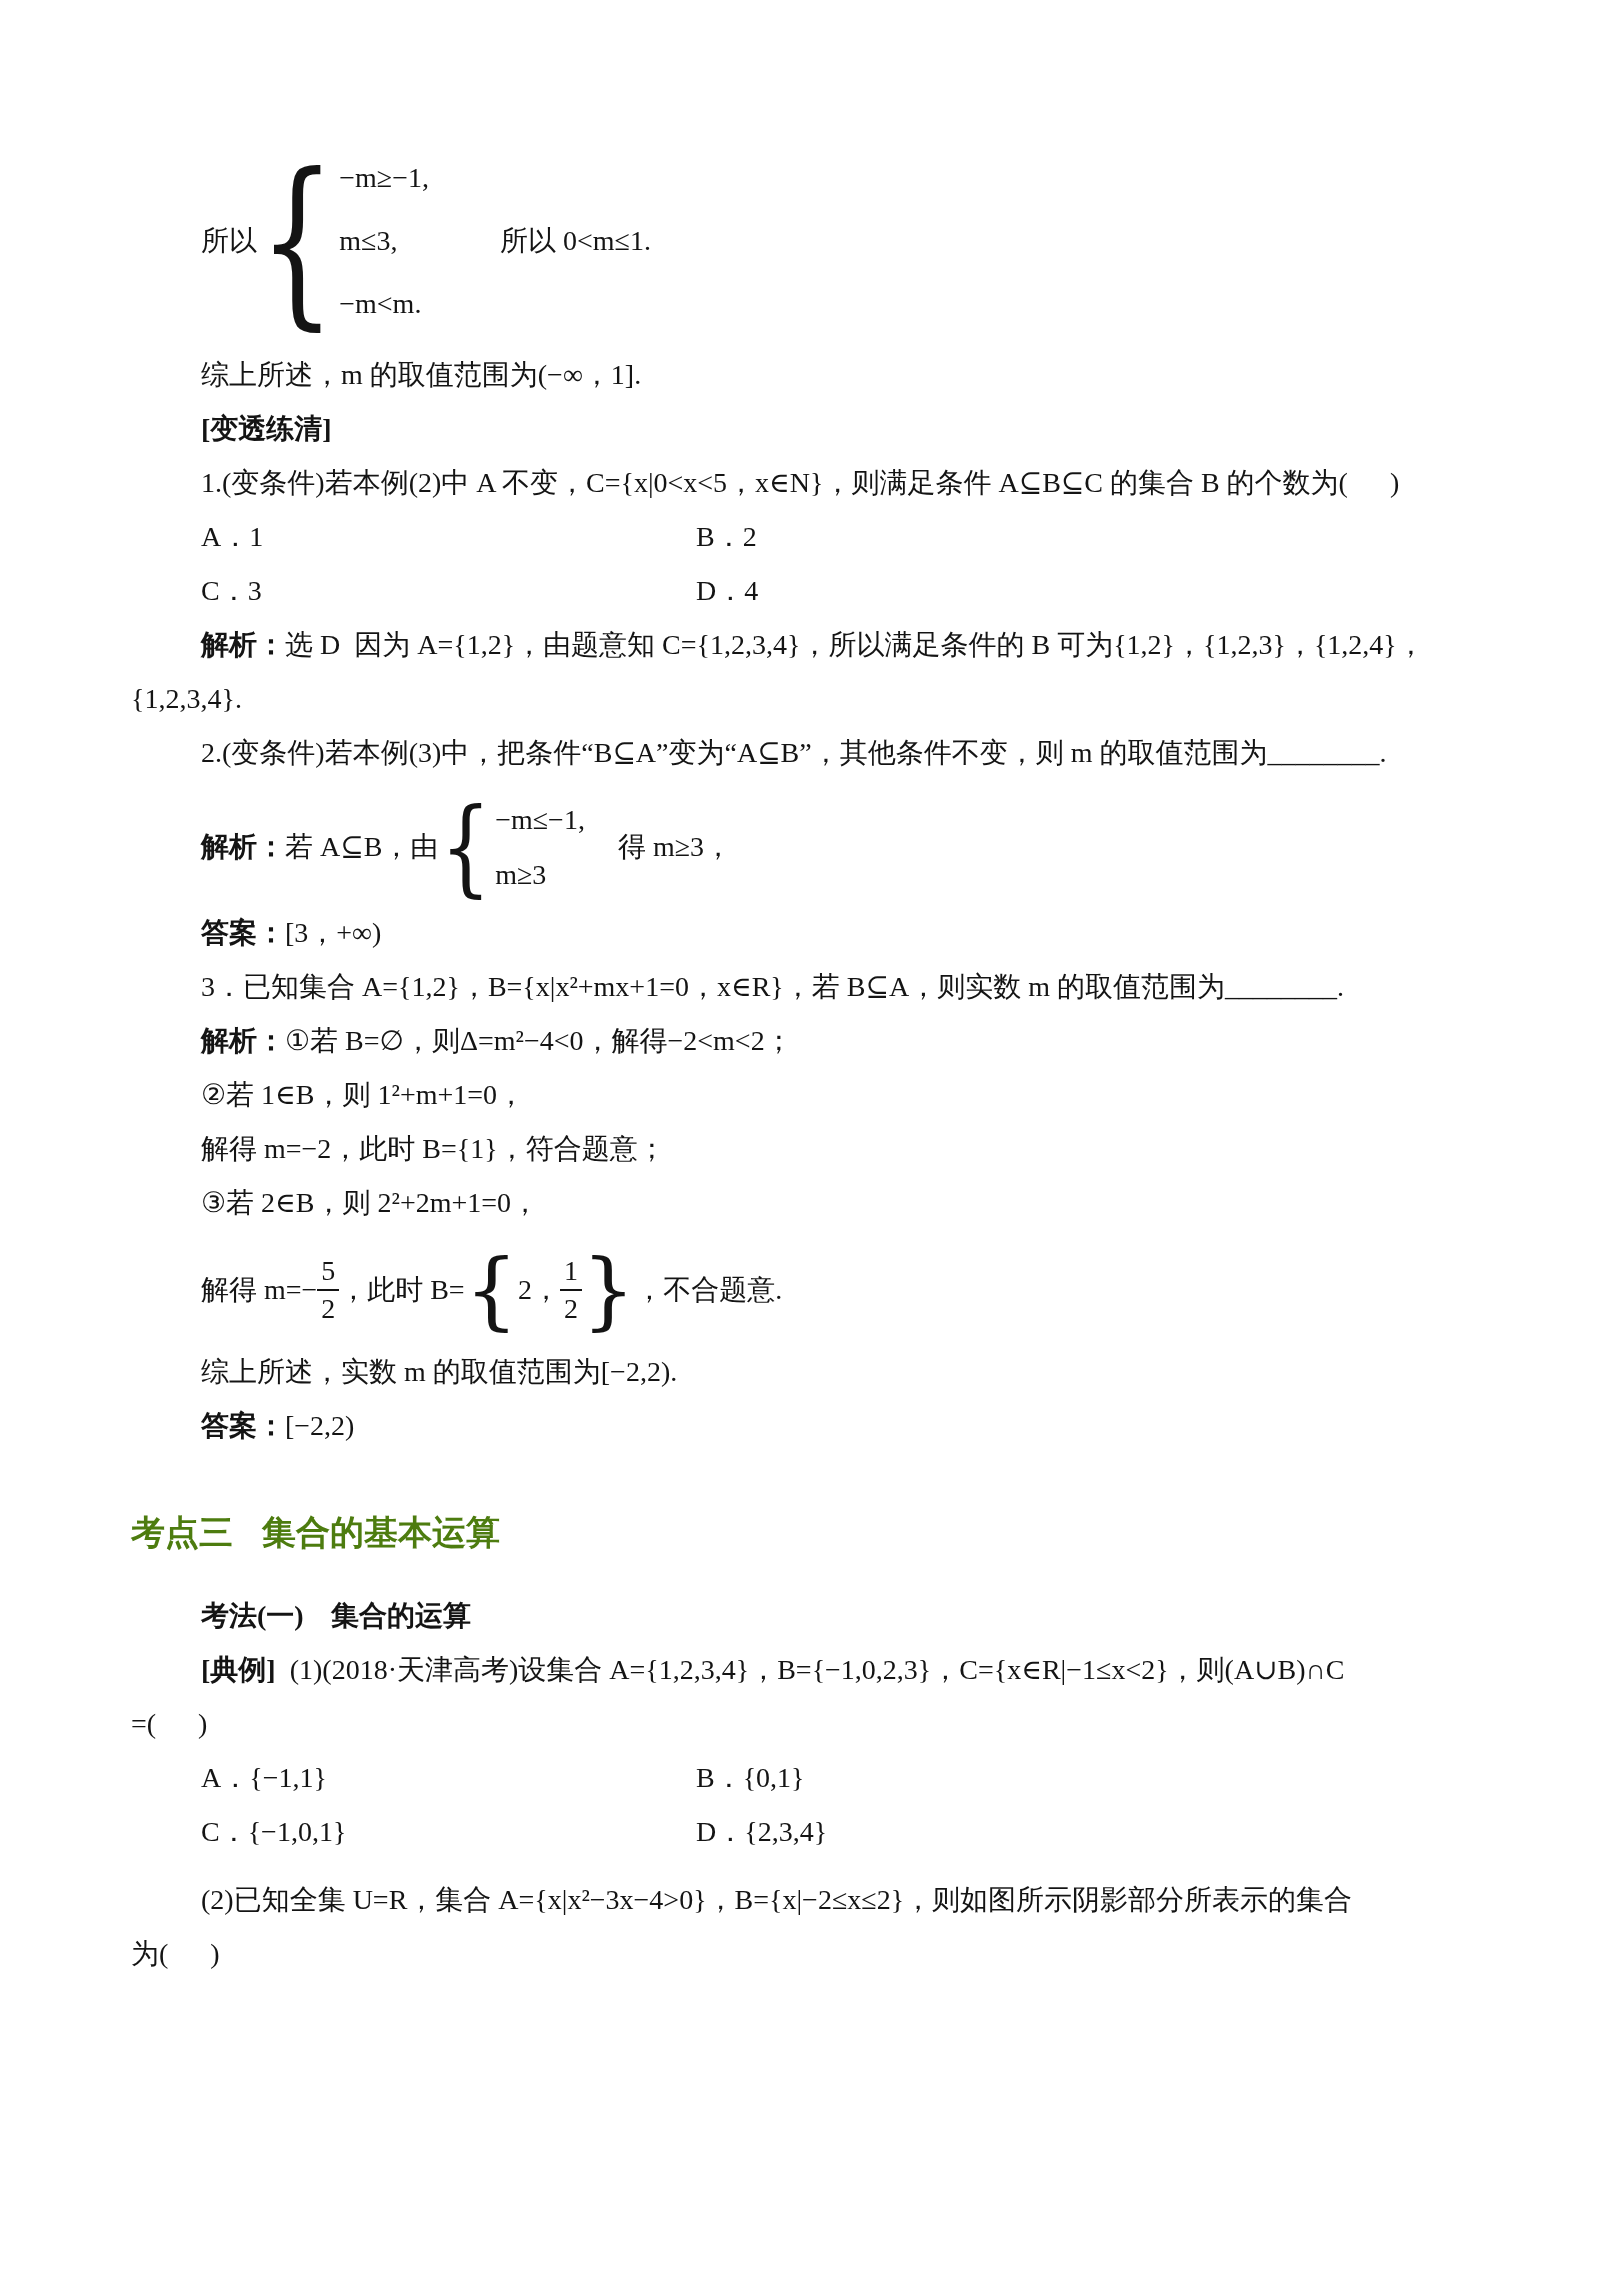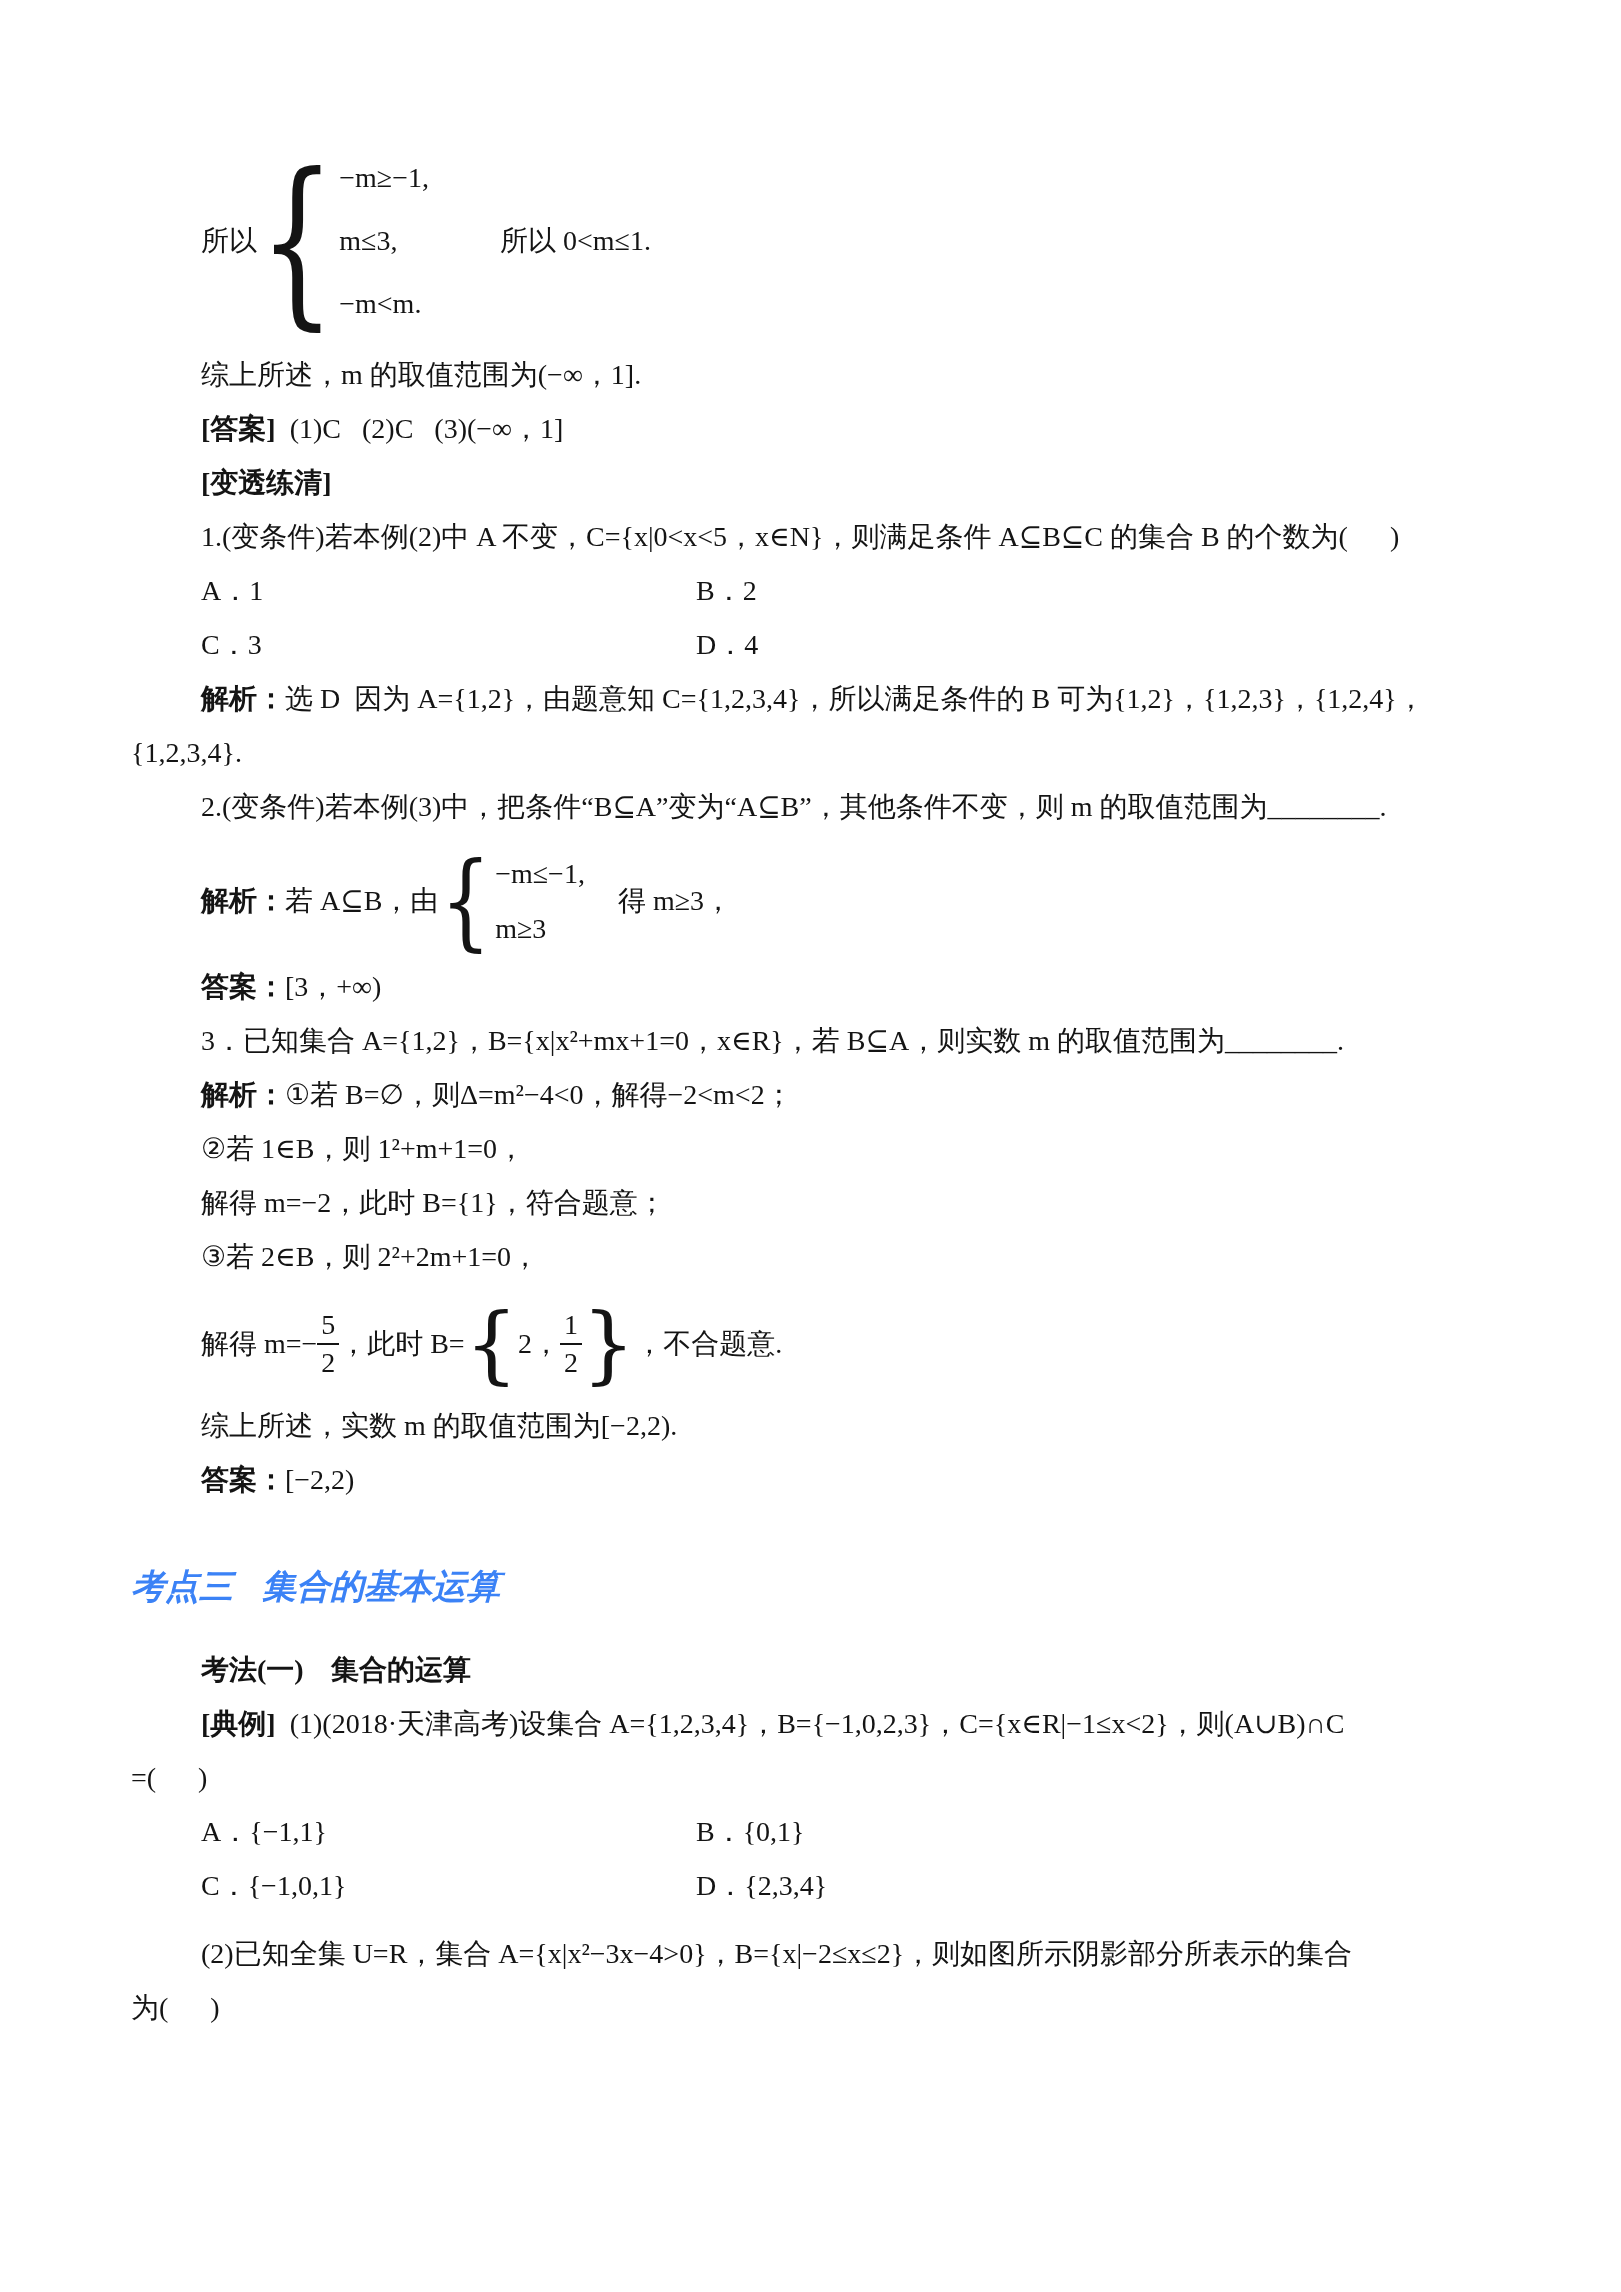--- a/index.html
+++ b/index.html
@@ -61,21 +61,20 @@
       <span class="sysrows r3">
         <span>−m≥−1,</span>
         <span>m≤3,</span>
         <span>−m&lt;m.</span>
       </span>
       <span class="gapL">所以 0&lt;m≤1.</span>
     </div>
 
     <p class="ln ind">综上所述，m 的取值范围为(−∞，1].</p>
 
-    <p class="ln ind"><span class="b">[答案]</span><span>  (1)C   (2)C   (3)(−∞，1]</span></p>
 
     <p class="ln ind b">[变透练清]</p>
 
     <p class="ln ind">1.(变条件)若本例(2)中 A 不变，C={x|0&lt;x&lt;5，x∈N}，则满足条件 A⊆B⊆C 的集合 B 的个数为(      )</p>
 
     <div class="ln optrow">
       <span class="opt1">A．1</span>
       <span>B．2</span>
     </div>
     <div class="ln optrow">
@@ -107,21 +106,21 @@
     <p class="ln ind">解得 m=−2，此时 B={1}，符合题意；</p>
     <p class="ln ind">③若 2∈B，则 2²+2m+1=0，</p>
 
     <div class="fracline">
       <span>解得 m=−</span><span class="frac"><span class="num">5</span><span class="den">2</span></span><span>，此时 B=</span><span class="bb bbl"></span><span>2，</span><span class="frac"><span class="num">1</span><span class="den">2</span></span><span class="bb bbr"></span><span>，不合题意.</span>
     </div>
 
     <p class="ln ind">综上所述，实数 m 的取值范围为[−2,2).</p>
     <p class="ln ind"><span class="b">答案：</span><span>[−2,2)</span></p>
 
-    <p class="heading" style="color: #3b82f6; font-style: italic;"><span>考点三</span><span class="title">集合的基本运算</span></p>
+    <p class="heading" style="color: #4d7c0f;"><span>考点三</span><span class="title">集合的基本运算</span></p>
 
     <p class="ln ind b kaofa"><span>考法(一)</span><span class="title">集合的运算</span></p>
 
     <p class="ln ind"><span class="b">[典例]</span><span>  (1)(2018·天津高考)设集合 A={1,2,3,4}，B={−1,0,2,3}，C={x∈R|−1≤x&lt;2}，则(A∪B)∩C</span></p>
     <p class="ln">=(      )</p>
 
     <div class="ln optrow">
       <span class="opt1">A．{−1,1}</span>
       <span>B．{0,1}</span>
     </div>

